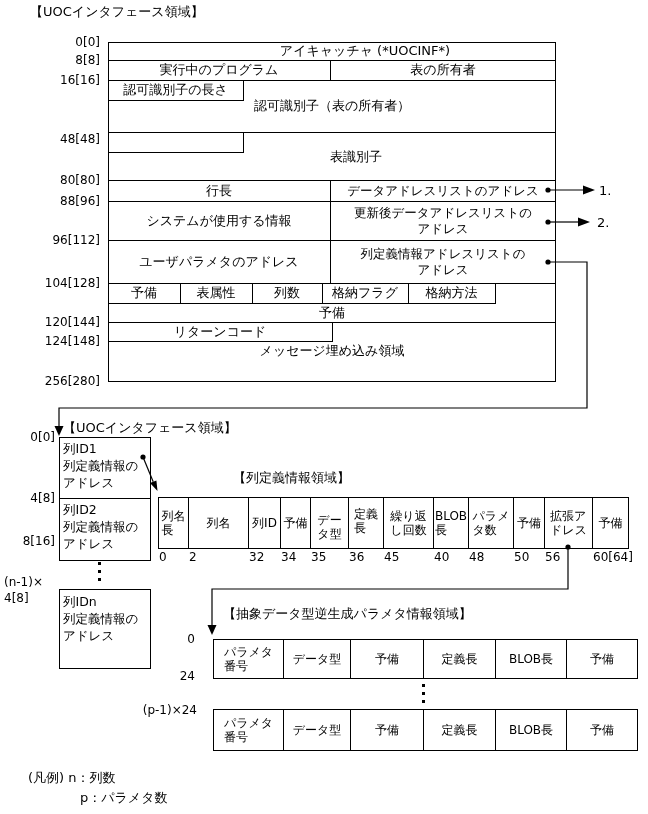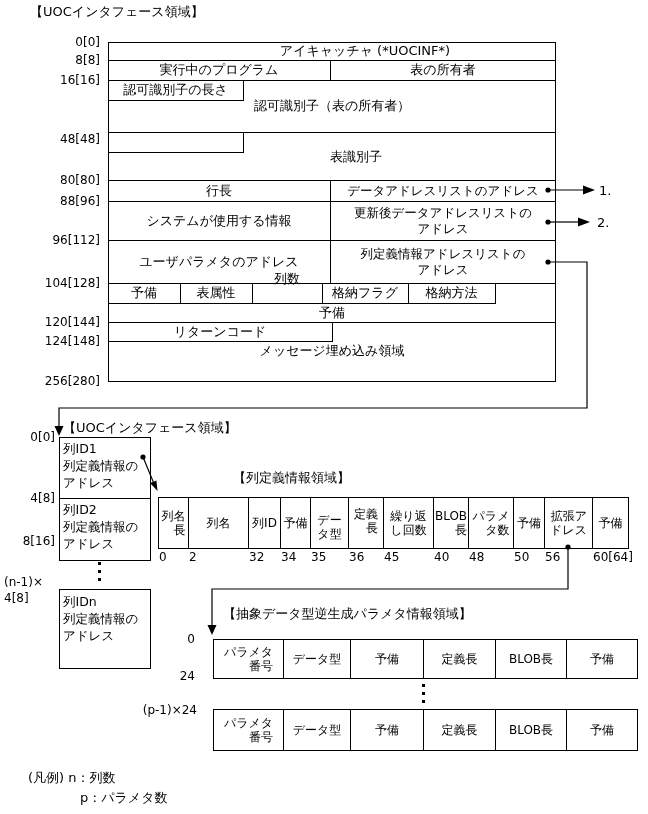--- a/index.html
+++ b/index.html
@@ -5,21 +5,21 @@
   html,body{margin:0;padding:0;background:#ffffff;}
   .canvas{position:relative;width:648px;height:814px;background:#fff;overflow:hidden;
           font-family:"DejaVu Sans",sans-serif;color:#000;}
   .t{position:absolute;font-size:13px;line-height:15px;white-space:pre;}
   .pre{white-space:pre-line;}
   .line{position:absolute;background:#000;}
   .box{position:absolute;border:1px solid #000;box-sizing:border-box;background:transparent;}
   .cell{position:absolute;display:flex;align-items:center;justify-content:center;
         text-align:center;font-size:13px;line-height:16px;white-space:pre-line;}
   .cell3{position:absolute;display:flex;align-items:center;justify-content:center;
-         text-align:right;font-size:12px;line-height:14px;white-space:pre-line;}
+         text-align:left;font-size:12px;line-height:14px;white-space:pre-line;}
   .off{position:absolute;font-size:12px;line-height:14px;text-align:right;white-space:pre;}
   .offl{position:absolute;font-size:12px;line-height:14px;text-align:left;white-space:pre;}
   .num{position:absolute;font-size:12px;line-height:14px;white-space:pre;}
   svg.overlay{position:absolute;left:0;top:0;pointer-events:none;}
 </style>
 </head>
 <body>
 
 <div class="canvas">
 
@@ -72,21 +72,21 @@
   <div class="cell" style="left:108px;top:180px;width:222px;height:21px;">行長</div>
   <div class="cell" style="left:330px;top:180px;width:226px;height:21px;font-size:12.5px;">データアドレスリストのアドレス</div>
   <div class="cell" style="left:108px;top:201px;width:222px;height:39px;">システムが使用する情報</div>
   <div class="cell" style="left:330px;top:201px;width:226px;height:39px;font-size:12.5px;">更新後データアドレスリストの
 アドレス</div>
   <div class="cell" style="left:108px;top:240px;width:222px;height:43px;">ユーザパラメタのアドレス</div>
   <div class="cell" style="left:330px;top:240px;width:226px;height:43px;font-size:12.5px;">列定義情報アドレスリストの
 アドレス</div>
   <div class="cell" style="left:108px;top:283px;width:72px;height:20px;">予備</div>
   <div class="cell" style="left:180px;top:283px;width:72px;height:20px;">表属性</div>
-  <div class="cell" style="left:252px;top:269px;width:70px;height:20px;text-align:center;">列数</div>
+  <div class="cell" style="left:252px;top:283px;width:70px;height:20px;text-align:center;">列数</div>
   <div class="cell" style="left:322px;top:283px;width:86px;height:20px;">格納フラグ</div>
   <div class="cell" style="left:408px;top:283px;width:87px;height:20px;">格納方法</div>
   <div class="cell" style="left:108px;top:303px;width:448px;height:19px;">予備</div>
   <div class="cell" style="left:108px;top:322px;width:224px;height:19px;">リターンコード</div>
   <div class="cell" style="left:108px;top:343px;width:448px;height:16px;">メッセージ埋め込み領域</div>
 
   <div class="t" style="left:599px;top:183px;">1.</div>
   <div class="t" style="left:597px;top:215px;">2.</div>
 
   <div class="t" style="left:63px;top:420px;">【UOCインタフェース領域】</div>

